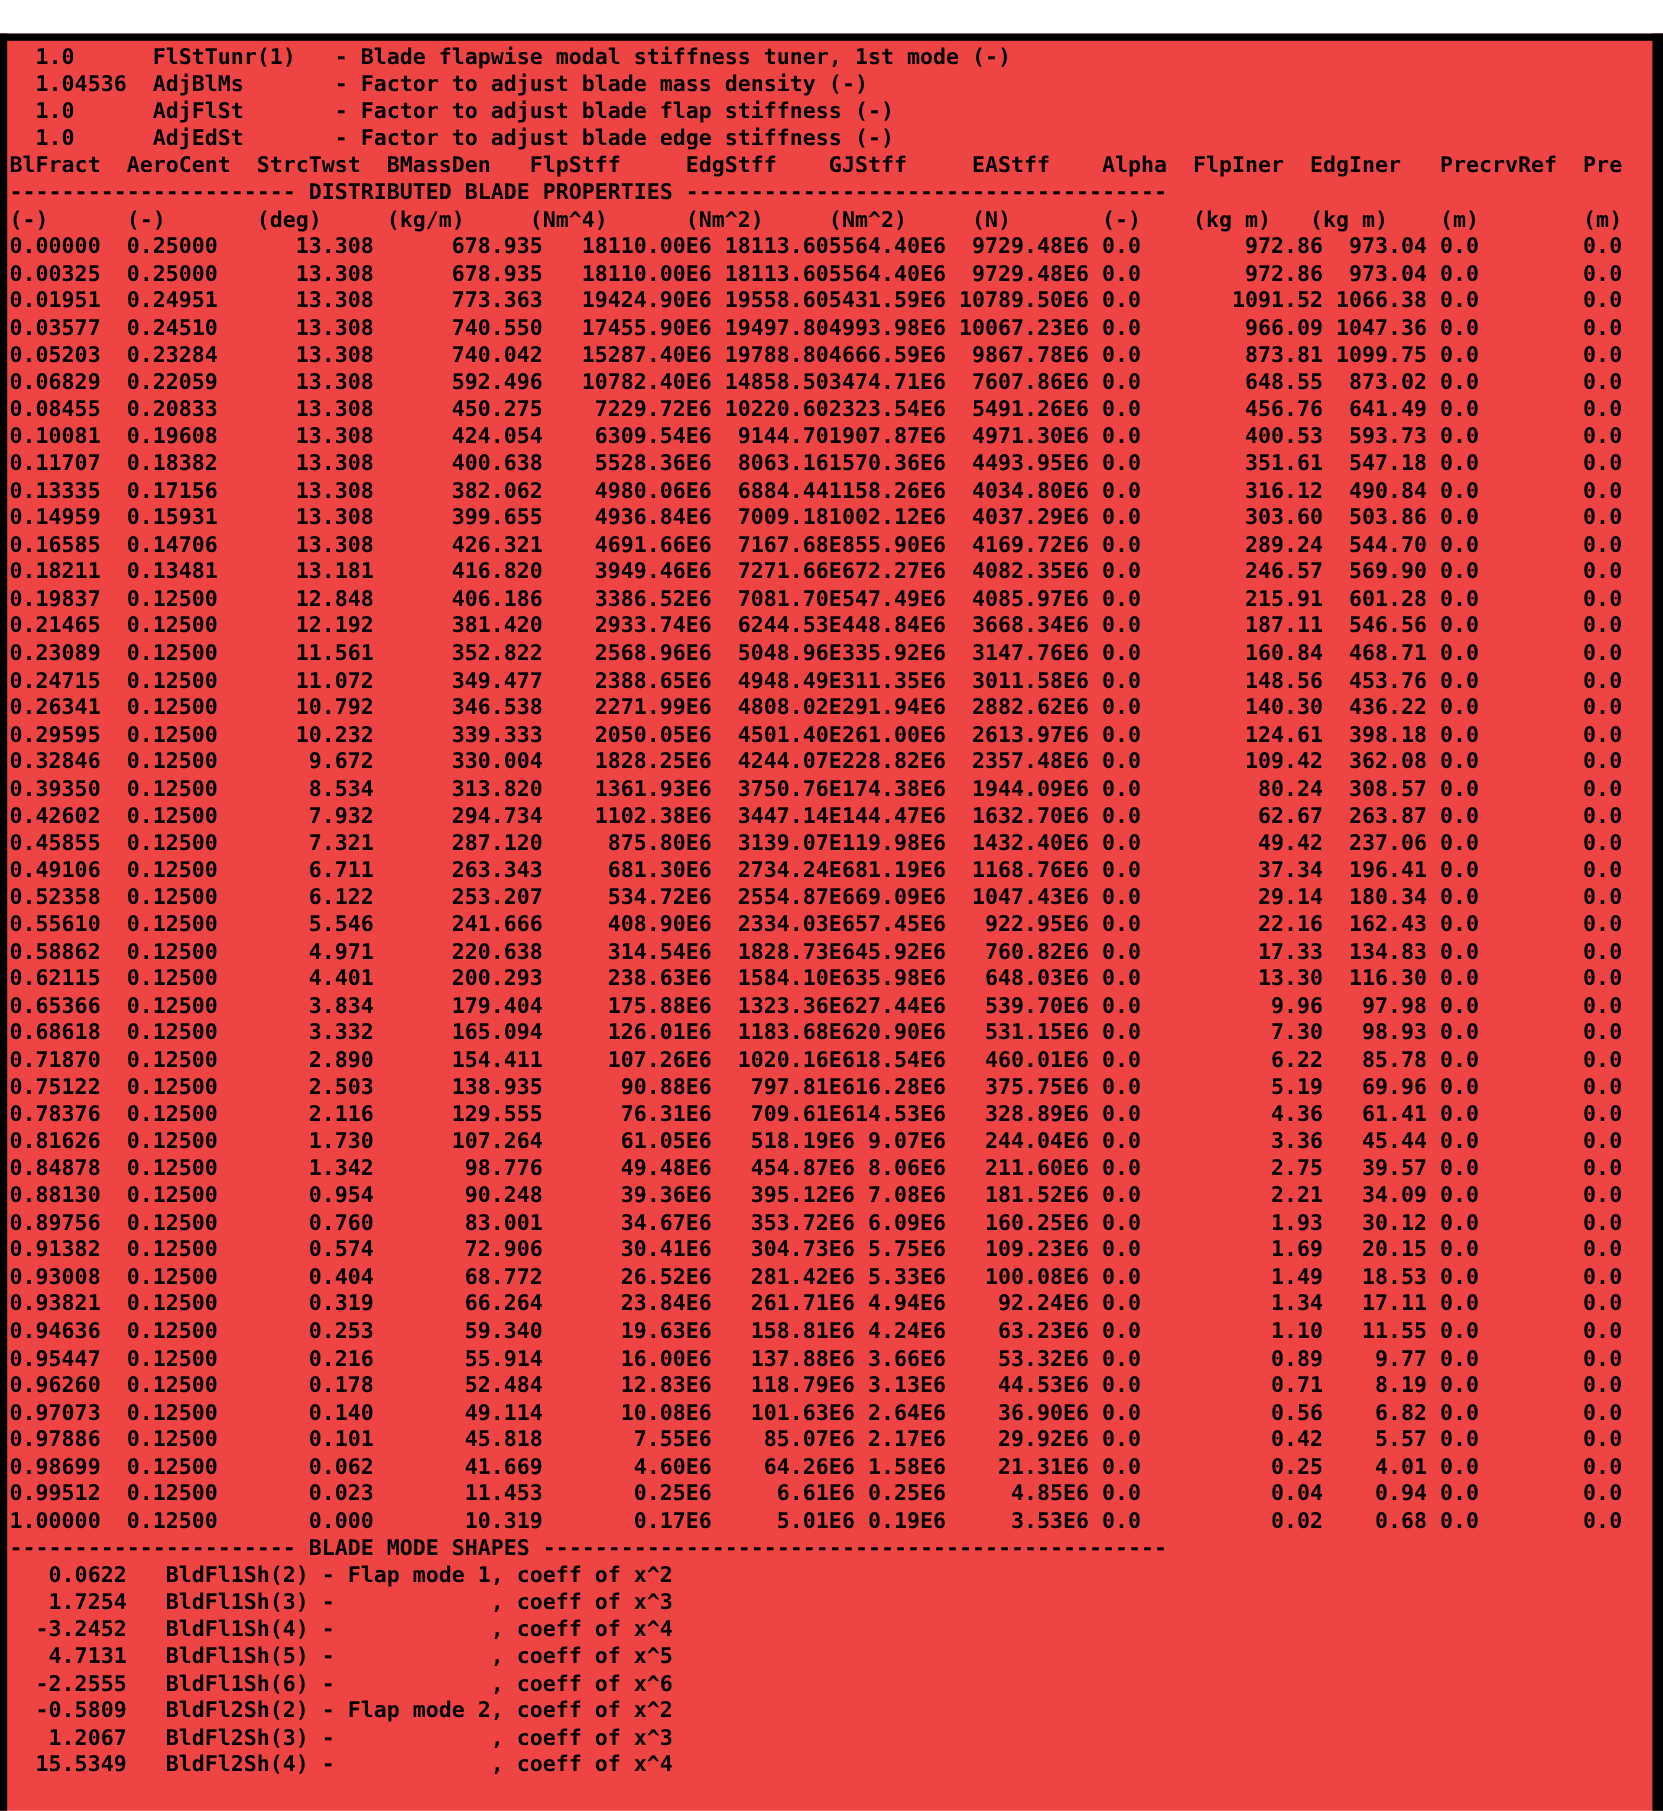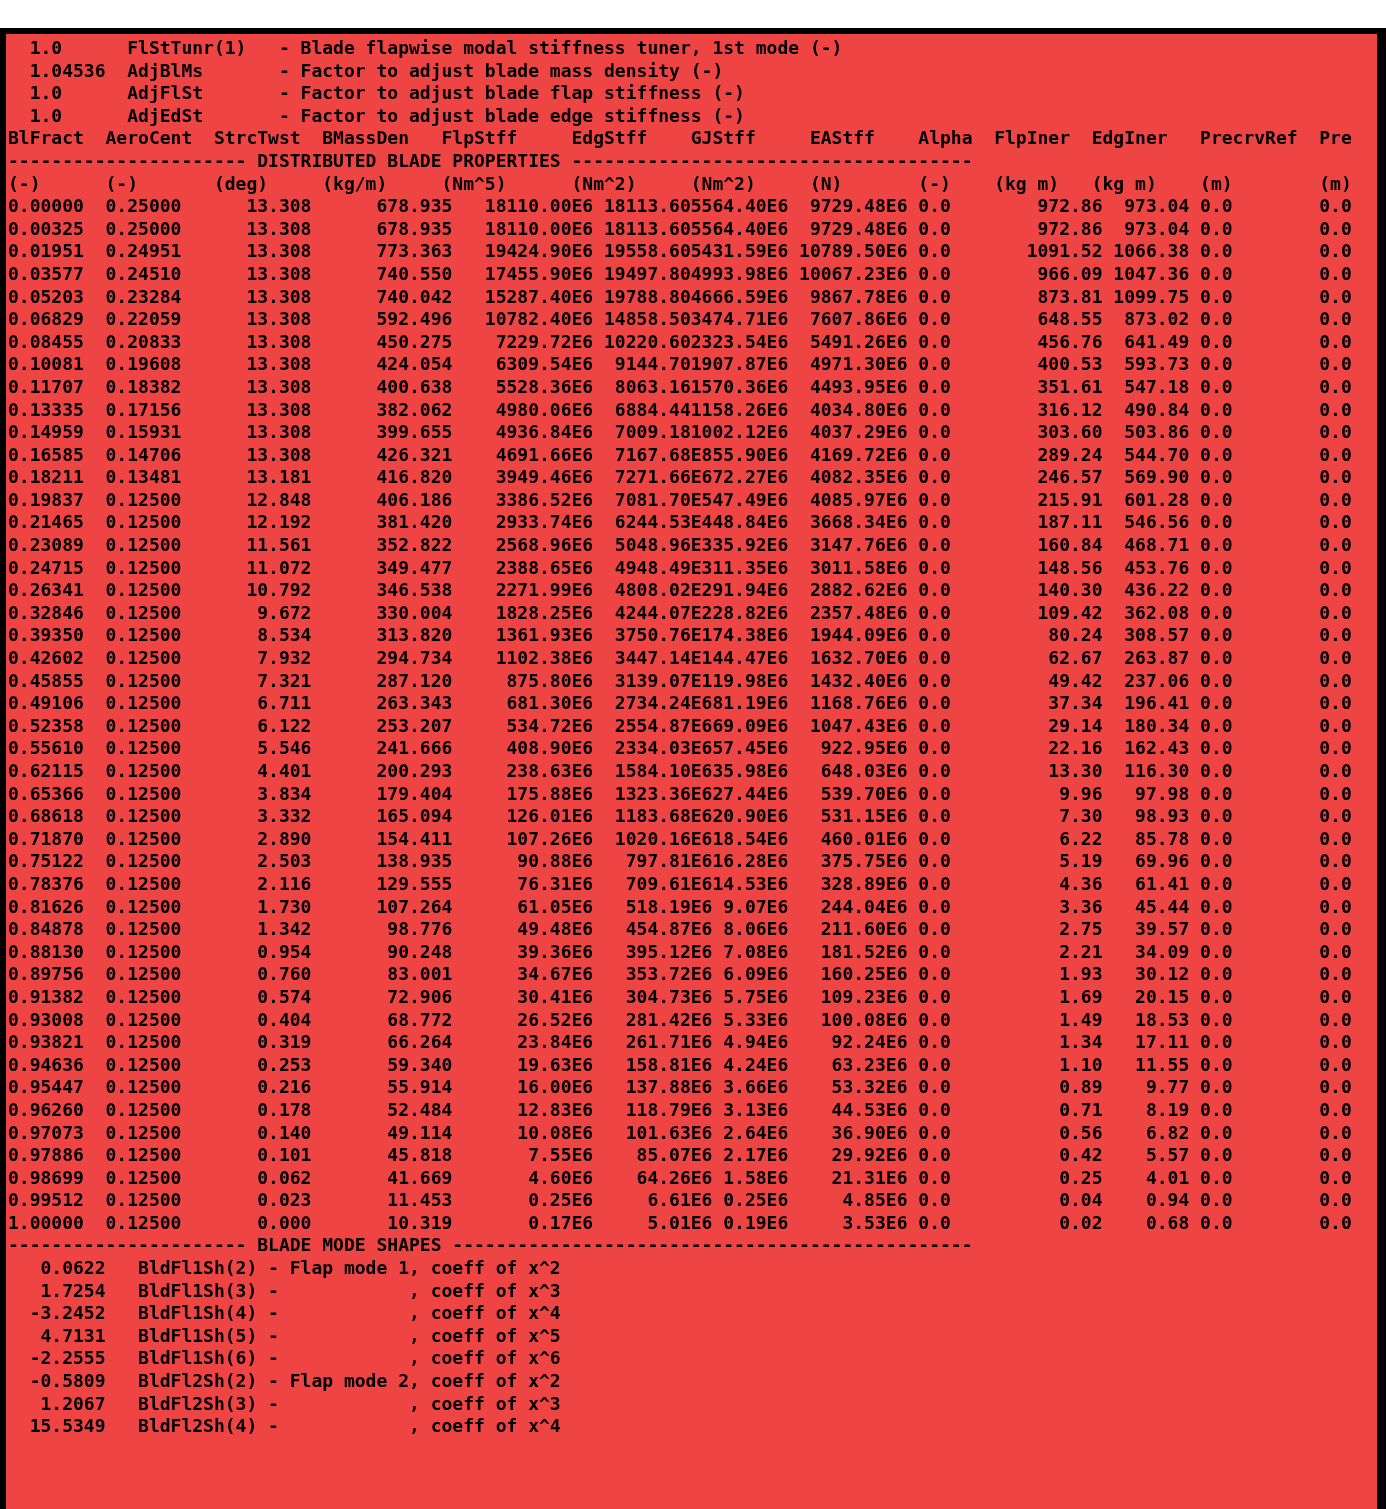--- a/index.html
+++ b/index.html
@@ -19,46 +19,48 @@
 </head>
 <body>
 
 <div class="frame" id="file">
     <div class="line">  1.0      FlStTunr(1)   - Blade flapwise modal stiffness tuner, 1st mode (-)</div>
     <div class="line">  1.04536  AdjBlMs       - Factor to adjust blade mass density (-)</div>
     <div class="line">  1.0      AdjFlSt       - Factor to adjust blade flap stiffness (-)</div>
     <div class="line">  1.0      AdjEdSt       - Factor to adjust blade edge stiffness (-)</div>
     <div class="line">BlFract  AeroCent  StrcTwst  BMassDen   FlpStff     EdgStff    GJStff     EAStff    Alpha  FlpIner  EdgIner   PrecrvRef  Pre</div>
     <div class="line">---------------------- DISTRIBUTED BLADE PROPERTIES -------------------------------------</div>
-    <div class="line">(-)      (-)       (deg)     (kg/m)     (Nm^5)      (Nm^2)     (Nm^2)     (N)       (-)    (kg m)   (kg m)    (m)        (m)</div>
+    <div class="line">(-)      (-)       (deg)     (kg/m)     (Nm^4)      (Nm^2)     (Nm^2)     (N)       (-)    (kg m)   (kg m)    (m)        (m)</div>
     <div class="line">0.00000  0.25000      13.308      678.935   18110.00E6 18113.605564.40E6  9729.48E6 0.0        972.86  973.04 0.0        0.0</div>
     <div class="line">0.00325  0.25000      13.308      678.935   18110.00E6 18113.605564.40E6  9729.48E6 0.0        972.86  973.04 0.0        0.0</div>
     <div class="line">0.01951  0.24951      13.308      773.363   19424.90E6 19558.605431.59E6 10789.50E6 0.0       1091.52 1066.38 0.0        0.0</div>
     <div class="line">0.03577  0.24510      13.308      740.550   17455.90E6 19497.804993.98E6 10067.23E6 0.0        966.09 1047.36 0.0        0.0</div>
     <div class="line">0.05203  0.23284      13.308      740.042   15287.40E6 19788.804666.59E6  9867.78E6 0.0        873.81 1099.75 0.0        0.0</div>
     <div class="line">0.06829  0.22059      13.308      592.496   10782.40E6 14858.503474.71E6  7607.86E6 0.0        648.55  873.02 0.0        0.0</div>
     <div class="line">0.08455  0.20833      13.308      450.275    7229.72E6 10220.602323.54E6  5491.26E6 0.0        456.76  641.49 0.0        0.0</div>
     <div class="line">0.10081  0.19608      13.308      424.054    6309.54E6  9144.701907.87E6  4971.30E6 0.0        400.53  593.73 0.0        0.0</div>
     <div class="line">0.11707  0.18382      13.308      400.638    5528.36E6  8063.161570.36E6  4493.95E6 0.0        351.61  547.18 0.0        0.0</div>
     <div class="line">0.13335  0.17156      13.308      382.062    4980.06E6  6884.441158.26E6  4034.80E6 0.0        316.12  490.84 0.0        0.0</div>
     <div class="line">0.14959  0.15931      13.308      399.655    4936.84E6  7009.181002.12E6  4037.29E6 0.0        303.60  503.86 0.0        0.0</div>
     <div class="line">0.16585  0.14706      13.308      426.321    4691.66E6  7167.68E855.90E6  4169.72E6 0.0        289.24  544.70 0.0        0.0</div>
     <div class="line">0.18211  0.13481      13.181      416.820    3949.46E6  7271.66E672.27E6  4082.35E6 0.0        246.57  569.90 0.0        0.0</div>
     <div class="line">0.19837  0.12500      12.848      406.186    3386.52E6  7081.70E547.49E6  4085.97E6 0.0        215.91  601.28 0.0        0.0</div>
     <div class="line">0.21465  0.12500      12.192      381.420    2933.74E6  6244.53E448.84E6  3668.34E6 0.0        187.11  546.56 0.0        0.0</div>
     <div class="line">0.23089  0.12500      11.561      352.822    2568.96E6  5048.96E335.92E6  3147.76E6 0.0        160.84  468.71 0.0        0.0</div>
     <div class="line">0.24715  0.12500      11.072      349.477    2388.65E6  4948.49E311.35E6  3011.58E6 0.0        148.56  453.76 0.0        0.0</div>
     <div class="line">0.26341  0.12500      10.792      346.538    2271.99E6  4808.02E291.94E6  2882.62E6 0.0        140.30  436.22 0.0        0.0</div>
+    <div class="line">0.29595  0.12500      10.232      339.333    2050.05E6  4501.40E261.00E6  2613.97E6 0.0        124.61  398.18 0.0        0.0</div>
     <div class="line">0.32846  0.12500       9.672      330.004    1828.25E6  4244.07E228.82E6  2357.48E6 0.0        109.42  362.08 0.0        0.0</div>
     <div class="line">0.39350  0.12500       8.534      313.820    1361.93E6  3750.76E174.38E6  1944.09E6 0.0         80.24  308.57 0.0        0.0</div>
     <div class="line">0.42602  0.12500       7.932      294.734    1102.38E6  3447.14E144.47E6  1632.70E6 0.0         62.67  263.87 0.0        0.0</div>
     <div class="line">0.45855  0.12500       7.321      287.120     875.80E6  3139.07E119.98E6  1432.40E6 0.0         49.42  237.06 0.0        0.0</div>
     <div class="line">0.49106  0.12500       6.711      263.343     681.30E6  2734.24E681.19E6  1168.76E6 0.0         37.34  196.41 0.0        0.0</div>
     <div class="line">0.52358  0.12500       6.122      253.207     534.72E6  2554.87E669.09E6  1047.43E6 0.0         29.14  180.34 0.0        0.0</div>
     <div class="line">0.55610  0.12500       5.546      241.666     408.90E6  2334.03E657.45E6   922.95E6 0.0         22.16  162.43 0.0        0.0</div>
+    <div class="line">0.58862  0.12500       4.971      220.638     314.54E6  1828.73E645.92E6   760.82E6 0.0         17.33  134.83 0.0        0.0</div>
     <div class="line">0.62115  0.12500       4.401      200.293     238.63E6  1584.10E635.98E6   648.03E6 0.0         13.30  116.30 0.0        0.0</div>
     <div class="line">0.65366  0.12500       3.834      179.404     175.88E6  1323.36E627.44E6   539.70E6 0.0          9.96   97.98 0.0        0.0</div>
     <div class="line">0.68618  0.12500       3.332      165.094     126.01E6  1183.68E620.90E6   531.15E6 0.0          7.30   98.93 0.0        0.0</div>
     <div class="line">0.71870  0.12500       2.890      154.411     107.26E6  1020.16E618.54E6   460.01E6 0.0          6.22   85.78 0.0        0.0</div>
     <div class="line">0.75122  0.12500       2.503      138.935      90.88E6   797.81E616.28E6   375.75E6 0.0          5.19   69.96 0.0        0.0</div>
     <div class="line">0.78376  0.12500       2.116      129.555      76.31E6   709.61E614.53E6   328.89E6 0.0          4.36   61.41 0.0        0.0</div>
     <div class="line">0.81626  0.12500       1.730      107.264      61.05E6   518.19E6 9.07E6   244.04E6 0.0          3.36   45.44 0.0        0.0</div>
     <div class="line">0.84878  0.12500       1.342       98.776      49.48E6   454.87E6 8.06E6   211.60E6 0.0          2.75   39.57 0.0        0.0</div>
     <div class="line">0.88130  0.12500       0.954       90.248      39.36E6   395.12E6 7.08E6   181.52E6 0.0          2.21   34.09 0.0        0.0</div>
     <div class="line">0.89756  0.12500       0.760       83.001      34.67E6   353.72E6 6.09E6   160.25E6 0.0          1.93   30.12 0.0        0.0</div>

